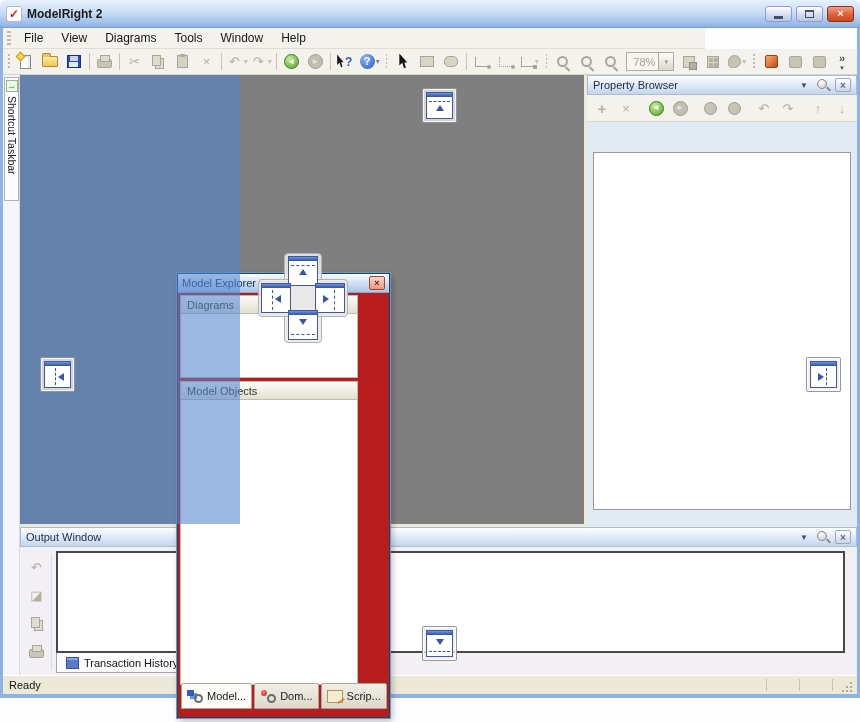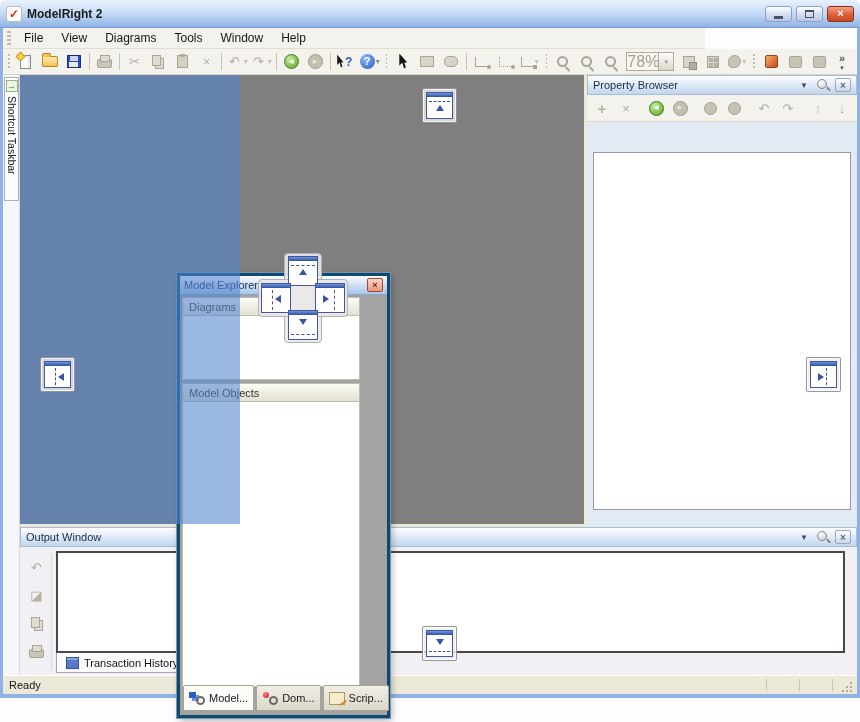--- a/index.html
+++ b/index.html
@@ -26,21 +26,21 @@
 #menubar{position:absolute;left:3px;top:28px;width:702px;height:21px;background:#f4f2ec;border-bottom:1px solid #e2dfd2;display:flex;align-items:center}
 .grip{width:4px;height:15px;margin:0 4px;background:repeating-linear-gradient(180deg,#c0bcac 0 2px,rgba(0,0,0,0) 2px 4px)}
 #menu-items{display:flex;align-items:center}
 .menu-item{padding:3px 9px;font-size:12px;color:#161616}
 #toolbar{position:absolute;left:3px;top:49px;width:854px;height:26px;background:#f4f2ec;border-bottom:1px solid #d8d4c4;display:flex;align-items:center;padding:0 1px}
 .tb-btn{height:21px;min-width:22px;display:flex;align-items:center;justify-content:center;margin:0 1px;border-radius:2px}
 .tb-sep{width:1px;height:17px;background:#c8c4b4;margin:0 3px}
 .tb-dd{font-size:8px;color:#8a8678;margin-left:1px}
 .dis .tb-dd{color:#c4c0b2}
 .tb-combo{display:flex;align-items:center;height:19px;border:1px solid #b0ac9e;background:#f8f6f0;margin:0 3px}
-.combo-val{width:31px;text-align:right;font-size:16px;color:#a3a094;padding-right:3px}
+.combo-val{width:31px;text-align:right;font-size:11px;color:#a3a094;padding-right:3px}
 .combo-arr{width:15px;height:17px;background:linear-gradient(#fdfdfd,#dbd7ca);border-left:1px solid #b0ac9e;font-size:7px;color:#98948a;display:flex;align-items:center;justify-content:center}
 .tb-btn.more{flex-direction:column;margin-left:auto;margin-right:3px;height:24px;line-height:1}
 .chev{font-size:11px;font-weight:bold;color:#44506c}
 .more .tb-dd{font-size:7px;color:#44506c;margin:0}
 
 .ic{position:relative;display:flex;align-items:center;justify-content:center;width:17px;height:16px;font-size:12px;line-height:1;color:#b4b0a2}
 .ic-new{width:11px;height:14px;background:#fff;border:1px solid #8a8a8a;box-shadow:inset -2px 2px 0 #e9e9e9}
 .ic-new::after{content:"";position:absolute;top:-3px;left:-4px;width:5px;height:5px;background:#ffd24a;border:1px solid #c89a20;transform:rotate(45deg)}
 .ic-open{width:16px;height:11px;background:linear-gradient(#ffeaa8,#f2c458);border:1px solid #b8862c;border-radius:1px}
 .ic-open::before{content:"";position:absolute;top:-4px;left:-1px;width:7px;height:3px;background:#f2c458;border:1px solid #b8862c;border-bottom:none;border-radius:2px 2px 0 0}
@@ -110,22 +110,22 @@
 #ow-content{position:absolute;left:36px;top:24px;width:789px;height:102px;background:#fff;border:2px solid #484848}
 #ow-tabs{position:absolute;left:36px;top:126px;height:20px;display:flex}
 .ow-tab{display:flex;align-items:center;gap:5px;padding:0 9px;background:#fbfafc;border:1px solid #a8a4b0;border-top:none;font-size:11px;color:#141414}
 
 #statusbar{position:absolute;left:3px;top:675px;width:854px;height:19px;background:#ece9d8;border-top:1px solid #fff;font-size:11px;color:#141414;display:flex;align-items:center;padding-left:6px}
 .sb-right{margin-left:auto;display:flex;align-items:center}
 .sb-sep{width:1px;height:12px;background:#c8c4b0;margin-left:32px}
 .sb-grip{width:12px;height:12px;margin:4px 4px 0 8px;position:relative}
 .sb-grip::after{content:"";position:absolute;right:1px;bottom:1px;width:2px;height:2px;background:#b0ac98;box-shadow:-4px 0 #b0ac98,0 -4px #b0ac98,-4px -4px #b0ac98,-8px 0 #b0ac98,0 -8px #b0ac98}
 
-#me{position:absolute;left:177px;top:273px;width:213px;height:445px;z-index:40;background:#a3a3a3;
- border:3px solid #0c4a6e;outline:1px solid #7a92b4;box-shadow:2px 3px 7px rgba(0,0,0,.28)}
+#me{position:absolute;left:177px;top:273px;width:213px;height:445px;z-index:40;background:#b91c1c;
+ border:1px solid #0c4a6e;outline:1px solid #7a92b4;box-shadow:2px 3px 7px rgba(0,0,0,.28)}
 #me-title{height:19px;background:linear-gradient(180deg,#fafcff,#cfe0f4 50%,#a9c6e8);display:flex;align-items:center;padding:0 4px;border-bottom:1px solid #8aa8cc}
 #me-title .t{font-size:11px;color:#16325c;flex:1}
 .me-close{width:16px;height:14px;border:1px solid #a04838;border-radius:2px;background:linear-gradient(180deg,#f8d8cc,#e89880);color:#701808;font-size:9px;font-weight:bold;display:flex;align-items:center;justify-content:center}
 #me-body{position:absolute;left:2px;top:21px;width:178px;height:415px;display:flex;flex-direction:column}
 .me-sec-hdr{height:19px;background:linear-gradient(180deg,#fcfbf6,#e4e1d2);border:1px solid #c0bcaa;display:flex;align-items:center;padding:0 6px;font-size:11px;color:#33332c;flex:none}
 #me-list1{height:64px;background:#fff;border:1px solid #c0bcaa;border-top:none;flex:none}
 .me-gap{height:3px;flex:none}
 #me-list2{flex:1;background:#fff;border:1px solid #c0bcaa;border-top:none}
 #me-tabs{height:25px;display:flex;align-items:flex-end;gap:2px;padding:2px 1px 1px;flex:none}
 .me-tab{display:flex;align-items:center;gap:4px;padding:12px 5px;height:19px;background:linear-gradient(#f0eee6,#dcd8ca);border:1px solid #a8a496;border-radius:2px 2px 0 0;font-size:11px;color:#1a1a1a}

